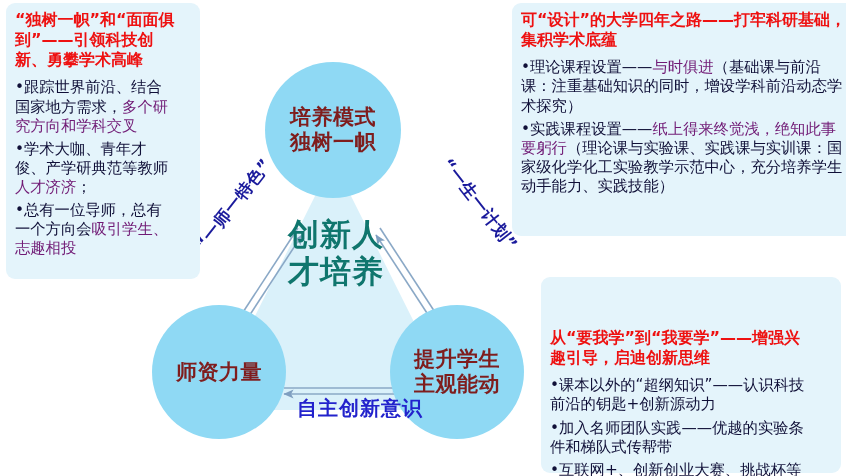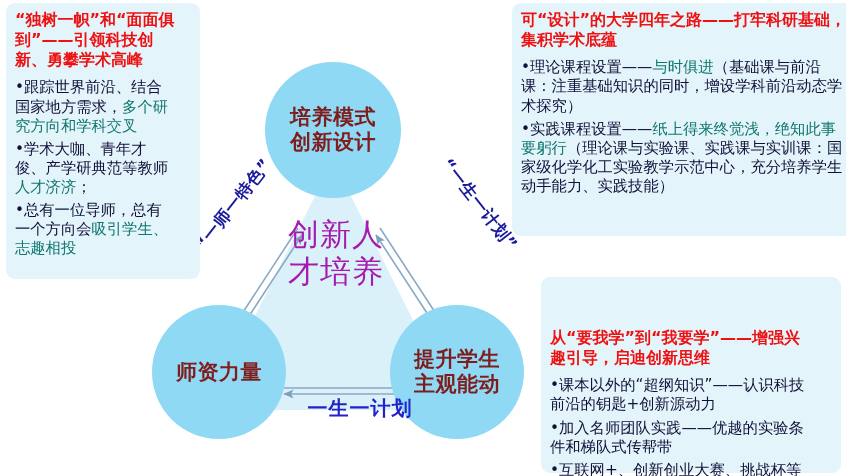--- a/index.html
+++ b/index.html
@@ -30,21 +30,21 @@
     line-height: 1.26;
     margin: 0 0 8px 0;
   }
   .infobox .bullet {
     color: #101038;
     line-height: 1.25;
     margin: 0 0 4px 0;
     text-indent: 0;
   }
   .infobox .bullet:last-child { margin-bottom: 0; }
-  .hl { color: #0f766e; }
+  .hl { color: #701a75; }
 
   #box-top-left {
     left: 6px; top: 3px; width: 194px; height: 276px;
     font-size: 15.3px;
   }
   #box-top-left .heading { font-size: 16px; }
 
   #box-top-right {
     left: 495px; top: 3px; width: 363px; height: 233px;
     font-size: 15.3px;
@@ -85,22 +85,22 @@
   }
   #node-top   { left: 265px; top: 62px;  width: 136px; height: 136px; }
   #node-left  { left: 152px; top: 305px; width: 134px; height: 134px; }
   #node-right { left: 390px; top: 305px; width: 134px; height: 134px; align-items: center; }
 
   #center-label {
     position: absolute;
     left: 277px; top: 216px;
     width: 118px;
     text-align: center;
-    color: #a21caf;
-    font-weight: normal;
+    color: #0f766e;
+    font-weight: bold;
     font-size: 31px;
     line-height: 1.2;
     letter-spacing: 1px;
     z-index: 4;
     text-shadow: 0 0 1px rgba(255,255,255,0.6);
   }
 
   .arrow-label {
     position: absolute;
     color: #1a1a9c;
@@ -184,27 +184,27 @@
 
     <g>
       <line x1="134" y1="338" x2="252" y2="338" stroke="#8aa8c6" stroke-width="1.6" marker-end="url(#ah)"></line>
       <line x1="252" y1="344" x2="134" y2="344" stroke="#8aa8c6" stroke-width="1.6" marker-end="url(#ah)"></line>
     </g>
   </svg>
 </div>
 
 <div class="node-circle" id="node-top">
   <span>培养模式</span>
-  <span>创新设计</span>
+  <span>独树一帜</span>
 </div>
 <div class="node-circle" id="node-left">
   <span>师资力量</span>
 </div>
 <div class="node-circle" id="node-right">
   <span>提升学生</span>
   <span>主观能动</span>
 </div>
 
 <div id="center-label">创新人才培养</div>
 
 <div class="arrow-label" id="label-left">“一师一特色”</div>
 <div class="arrow-label" id="label-right">“一生一计划”</div>
-<div id="label-bottom">一生一计划</div>
+<div id="label-bottom">自主创新意识</div>
 
 </body></html>

